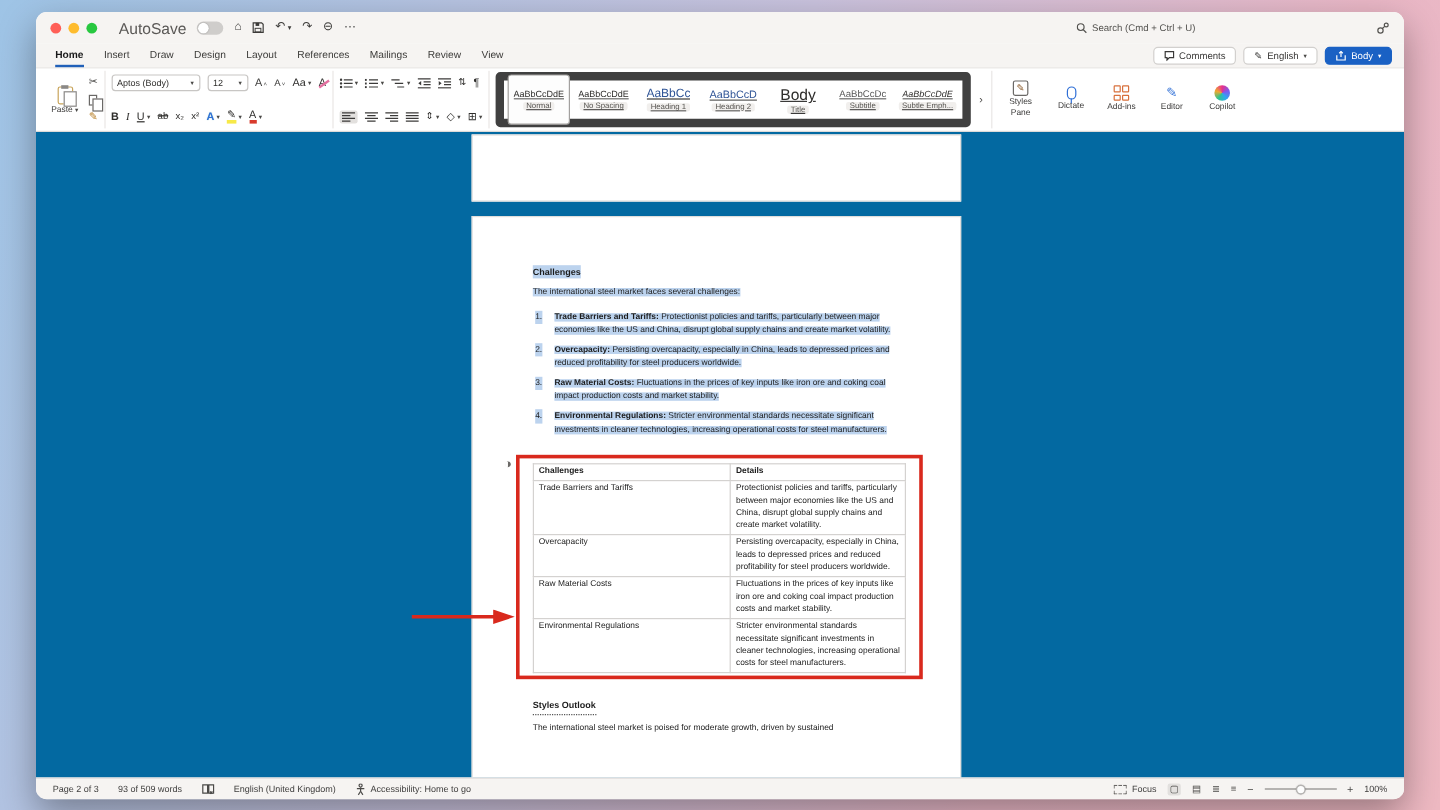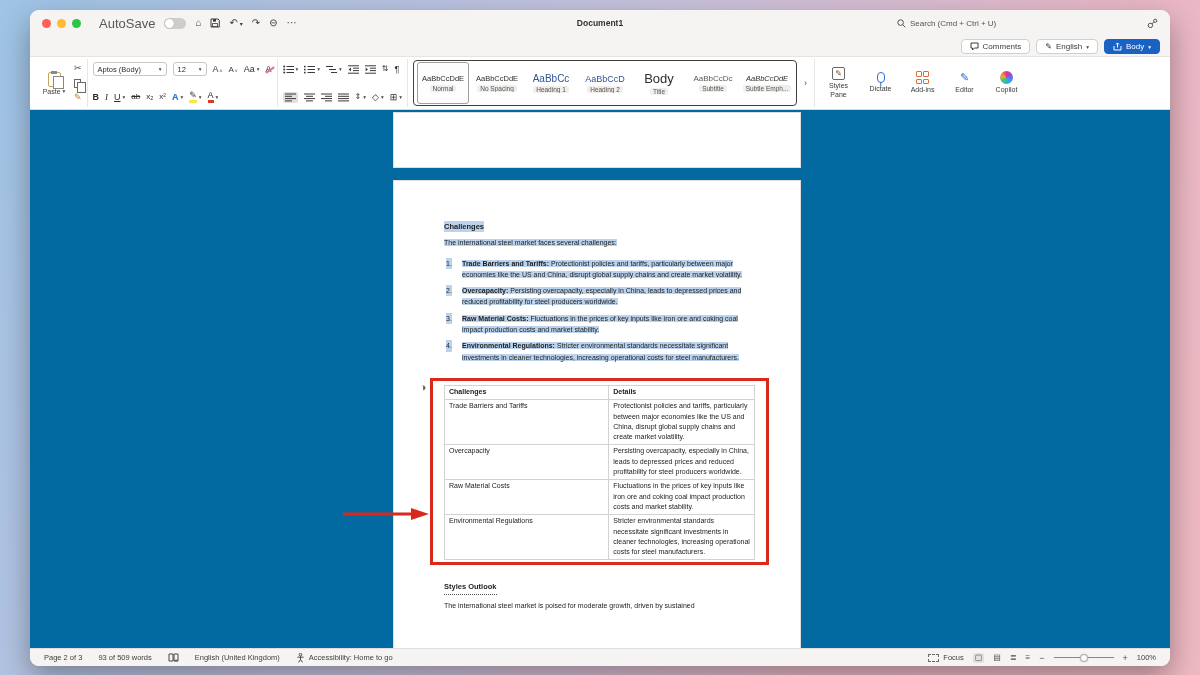--- a/index.html
+++ b/index.html
@@ -57,21 +57,21 @@
   .accentbar.yellow::after{background:#f7e948}.accentbar.red::after{background:#d83b2d}
   .effectsA { color:#2f6fd6; font-weight:800; text-shadow:0 0 1px #9cc; }
   .clearA { position:relative; }
   .clearA::after { content:''; position:absolute; left:-1px; top:4px; width:10px; height:1.6px; background:#e56fa0; transform:rotate(-35deg); }
   .dd { font-size:5.5px; color:#4a4947; }
   .picon { display:inline-flex; }
   .sel { background:#e2e0de; border-radius:2px; padding:1px 2px; }
   .glyphbtn { display:flex; align-items:center; gap:2px; }
 
   
-  .gallery { display:flex; align-items:center; gap:2px; border:1px solid #404040; border-radius:4px; padding:2px 3px; background:#fff; height:46px; }
+  .gallery { display:flex; align-items:center; gap:2px; border:7px solid #404040; border-radius:4px; padding:2px 3px; background:#fff; height:46px;text-decoration:underline; }
   .stylechip { width:52px; display:flex; flex-direction:column; align-items:center; justify-content:center; gap:2px; height:42px; border:1px solid transparent; border-radius:3px; }
   .stylechip.selected { border-color:#a2a09e; background:#fdfdfd; }
   .sprev { white-space:nowrap; overflow:hidden; max-width:50px; color:#2e2d2b; }
   .slabel { font-size:6.5px; color:#55534f; background:#f1efed; padding:0 3px; border-radius:2px; white-space:nowrap; overflow:hidden; max-width:50px; }
   .g-more { font-size:9px; color:#4a4947; padding:0 2px; }
 
   .rbtn { display:flex; flex-direction:column; align-items:center; justify-content:center; gap:2px; width:37px; text-align:center; }
   .rbtn .lbl { font-size:7px; line-height:1.15; color:#3b3a39; }
   .stylespane-ic { width:13px; height:13px; border:1.2px solid #6a6866; border-radius:2px; display:flex; align-items:center; justify-content:center; font-size:8px; color:#8a5a2a; }
   .mic { width:8px; height:11px; border:1.5px solid #2f6fd6; border-radius:4px; position:relative; }
@@ -141,21 +141,20 @@
           </svg>
       </span>
       <span class="glyphbtn">
         <span class="qicon">↶</span>
         <span class="chev">▾</span>
       </span>
       <span class="qicon">↷</span>
       <span class="qicon">⊖</span>
       <span class="qicon">···</span>
     </div>
-    <div class="doc-title">Document1</div>
     <div class="tb-right">
       <div class="search-box">
         <span>
           <svg width="9" height="9" viewBox="0 0 9 9">
               <circle cx="3.6" cy="3.6" r="2.8" fill="none" stroke="#53524f" stroke-width="1"></circle>
               <line x1="5.8" y1="5.8" x2="8.3" y2="8.3" stroke="#53524f" stroke-width="1"></line>
             </svg>
         </span>
         <span>Search (Cmd + Ctrl + U)</span>
       </div>
@@ -163,20 +162,31 @@
         <svg width="11" height="11" viewBox="0 0 11 11">
             <circle cx="3.4" cy="7.4" r="2.2" fill="none" stroke="#53524f" stroke-width="1"></circle>
             <circle cx="8.2" cy="2.8" r="1.6" fill="none" stroke="#53524f" stroke-width="1"></circle>
             <line x1="5" y1="5.8" x2="6.9" y2="4" stroke="#53524f" stroke-width="1"></line>
           </svg>
       </span>
     </div>
   </div>
 
   <div class="tabrow">
+    <div class="tabs">
+      <span class="tab active">Home</span>
+      <span class="tab">Insert</span>
+      <span class="tab">Draw</span>
+      <span class="tab">Design</span>
+      <span class="tab">Layout</span>
+      <span class="tab">References</span>
+      <span class="tab">Mailings</span>
+      <span class="tab">Review</span>
+      <span class="tab">View</span>
+    </div>
     <div class="tab-actions">
       <span class="pill">
         <svg width="9" height="9" viewBox="0 0 9 9">
             <path d="M1 1h7v5H4.5L2.5 8V6H1z" fill="none" stroke="#3b3a39" stroke-width="1"></path>
           </svg>
         <span>Comments</span>
       </span>
       <span class="pill">
         <span>✎</span>
         <span>English</span>

